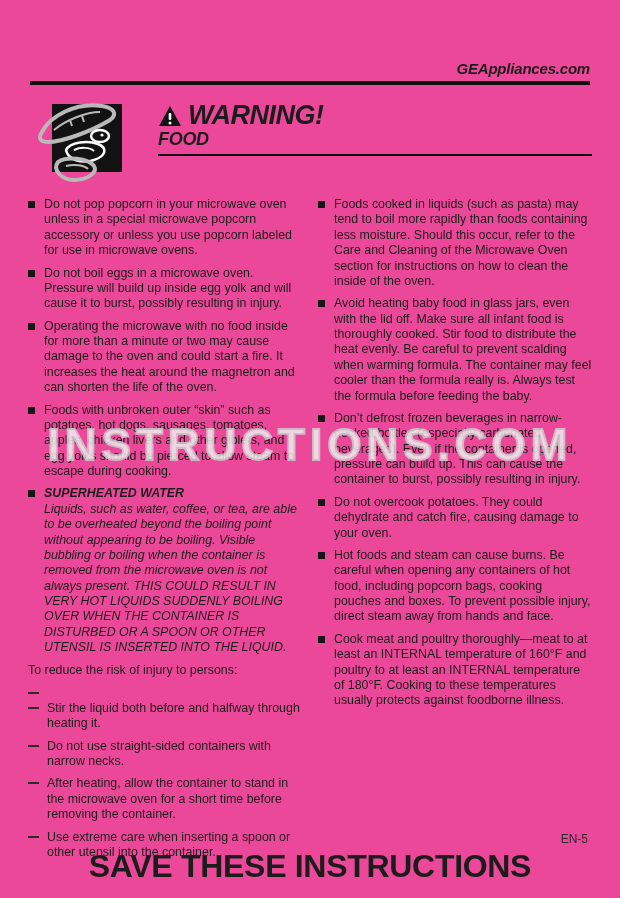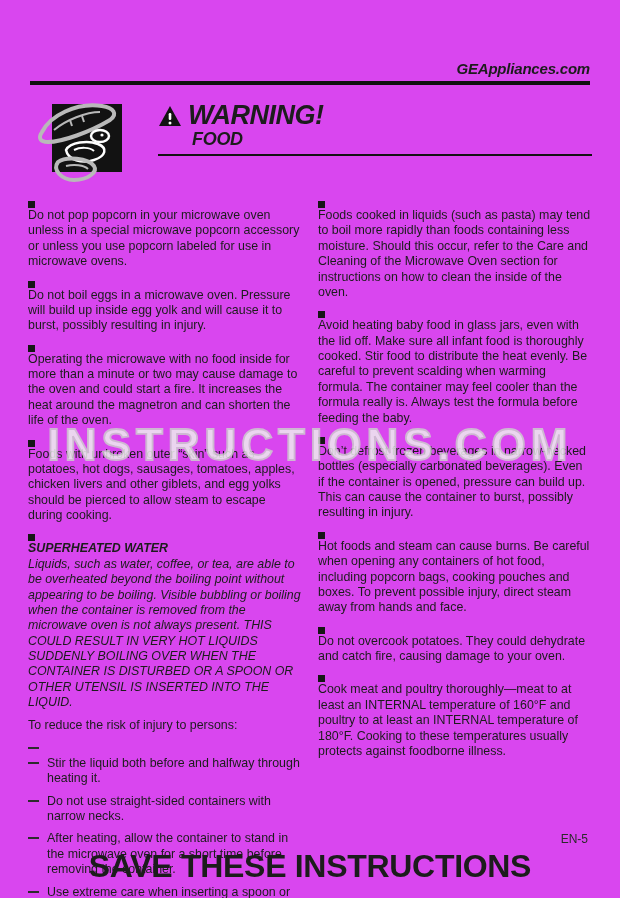--- a/index.html
+++ b/index.html
@@ -1,20 +1,20 @@
 <!DOCTYPE html>
 <html><head>
 <meta charset="utf-8">
 <style>
   * { margin:0; padding:0; box-sizing:border-box; }
   html,body { background:#ffffff; }
   .page {
     position:relative;
     width:620px; height:898px;
-    background:#d946ef;
+    background:#ec4899;
     color:#1c1c1c;
     font-family:"Liberation Sans", sans-serif;
     overflow:hidden;
     margin:0 auto;
   }
   
   .site {
     margin-top:60px;
     padding:0 30px;
     text-align:right;
@@ -52,32 +52,31 @@
     letter-spacing:-0.5px;
     line-height:1;
   }
   .warn-sub {
     font-size:18px;
     font-weight:bold;
     font-style:italic;
     line-height:1;
     margin-top:1px;
     letter-spacing:-0.3px;
-    margin-left:34px;
   }
   
   .cols {
     display:flex;
     gap:16px;
     padding:0 28px;
     margin-top:15px;
   }
   .col { flex:1; font-size:12.4px; line-height:1.24; }
   ul.blist { list-style:none; }
-  ul.blist > li { display:flex; margin-bottom:7px;flex-direction:column; }
+  ul.blist > li { display:flex; margin-bottom:7px; }
   .sq {
     flex:none;
     width:7px; height:7px;
     background:#161616;
     margin-top:4px;
     margin-right:9px;
   }
   .it { font-style:italic; }
   .bi { font-style:italic; font-weight:bold; }
   .intro { margin:3px 0 8px 0; }
@@ -228,25 +227,25 @@
         <li>
           <span class="sq"></span>
           <span>Avoid heating baby food in glass jars, even with the lid off. Make sure all infant food is thoroughly cooked. Stir food to distribute the heat evenly. Be careful to prevent scalding when warming formula. The container may feel cooler than the formula really is. Always test the formula before feeding the baby.</span>
         </li>
         <li>
           <span class="sq"></span>
           <span>Don’t defrost frozen beverages in narrow-necked bottles (especially carbonated beverages). Even if the container is opened, pressure can build up. This can cause the container to burst, possibly resulting in injury.</span>
         </li>
         <li>
           <span class="sq"></span>
+          <span>Do not overcook potatoes. They could dehydrate and catch fire, causing damage to your oven.</span>
+        </li>
+        <li>
+          <span class="sq"></span>
           <span>Hot foods and steam can cause burns. Be careful when opening any containers of hot food, including popcorn bags, cooking pouches and boxes. To prevent possible injury, direct steam away from hands and face.</span>
-        </li>
-        <li>
-          <span class="sq"></span>
-          <span>Do not overcook potatoes. They could dehydrate and catch fire, causing damage to your oven.</span>
         </li>
         <li>
           <span class="sq"></span>
           <span>Cook meat and poultry thoroughly—meat to at least an INTERNAL temperature of 160°F and poultry to at least an INTERNAL temperature of 180°F. Cooking to these temperatures usually protects against foodborne illness.</span>
         </li>
       </ul>
     </div>
   </div>
 
   <div class="watermark">INSTRUCTIONS.COM</div>

